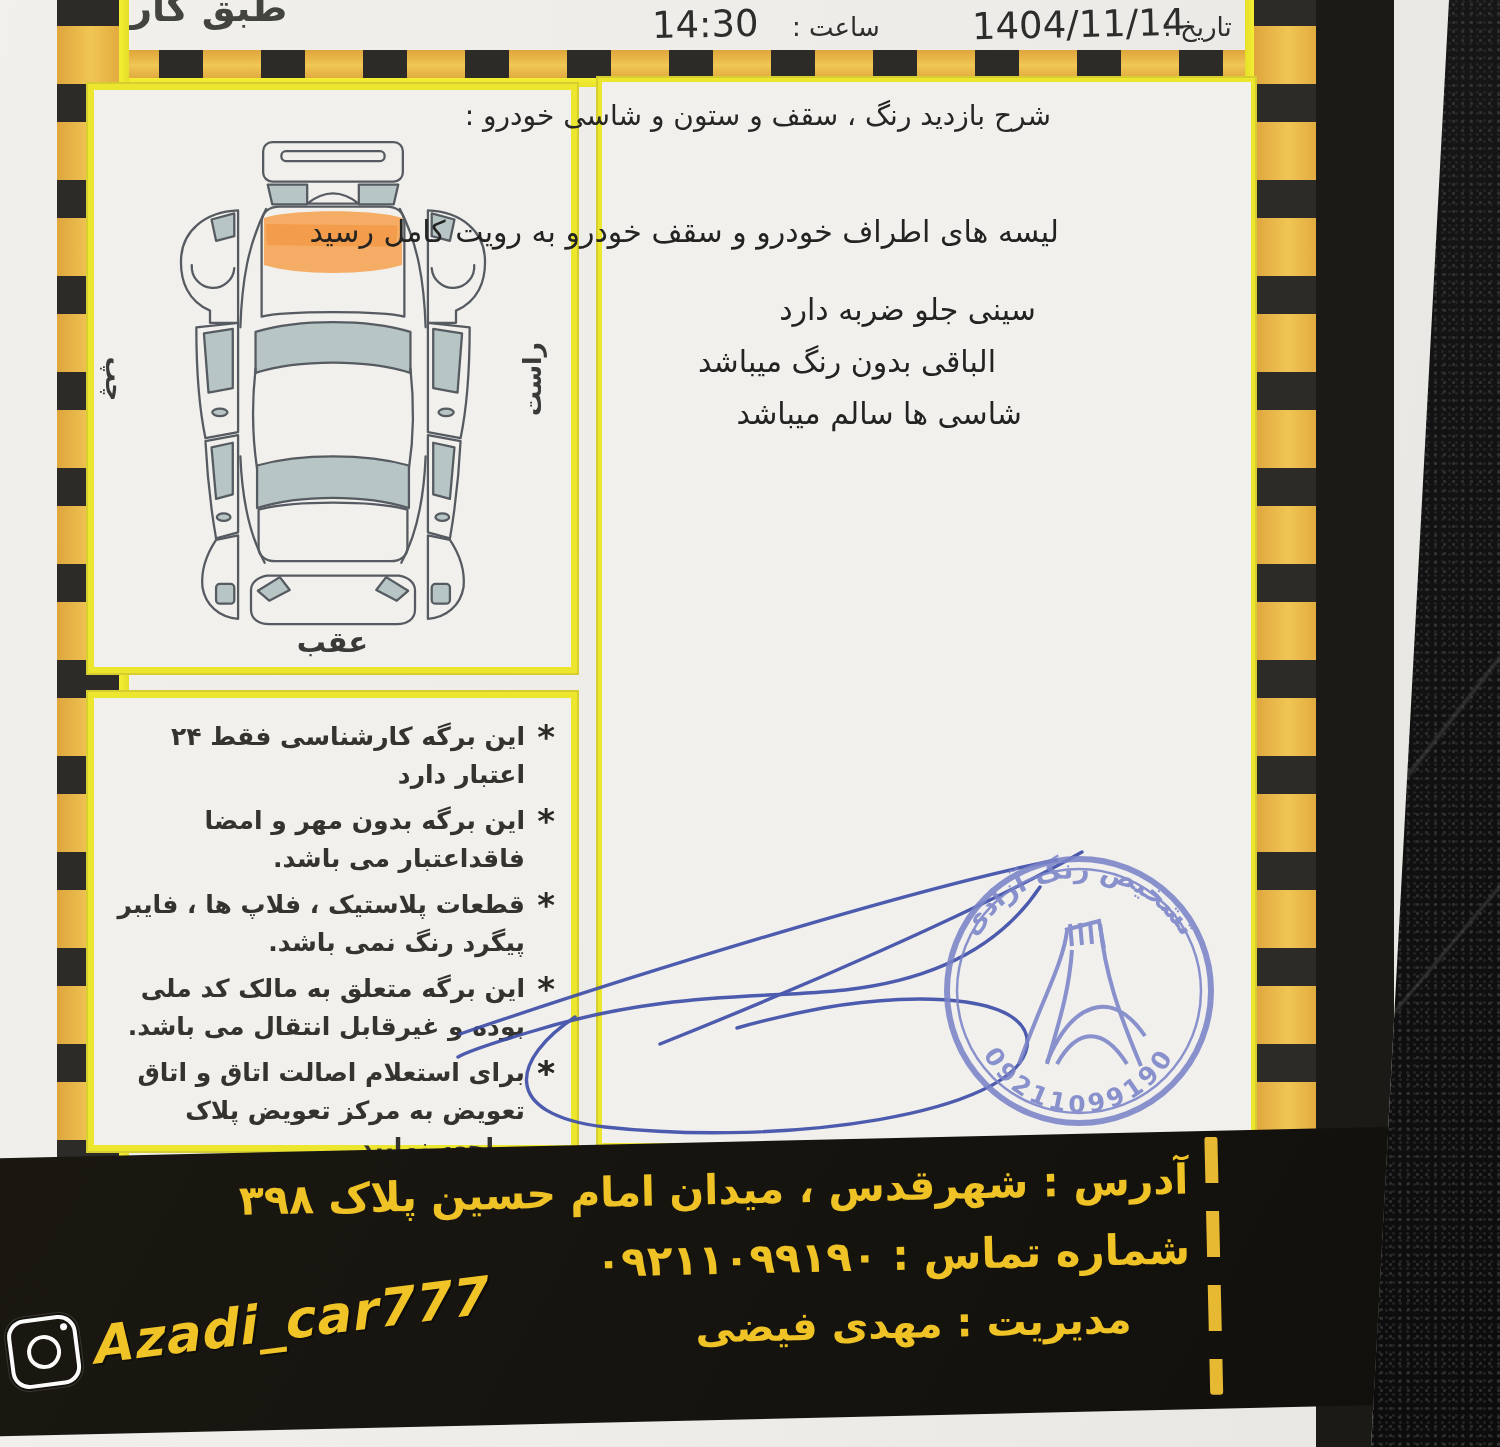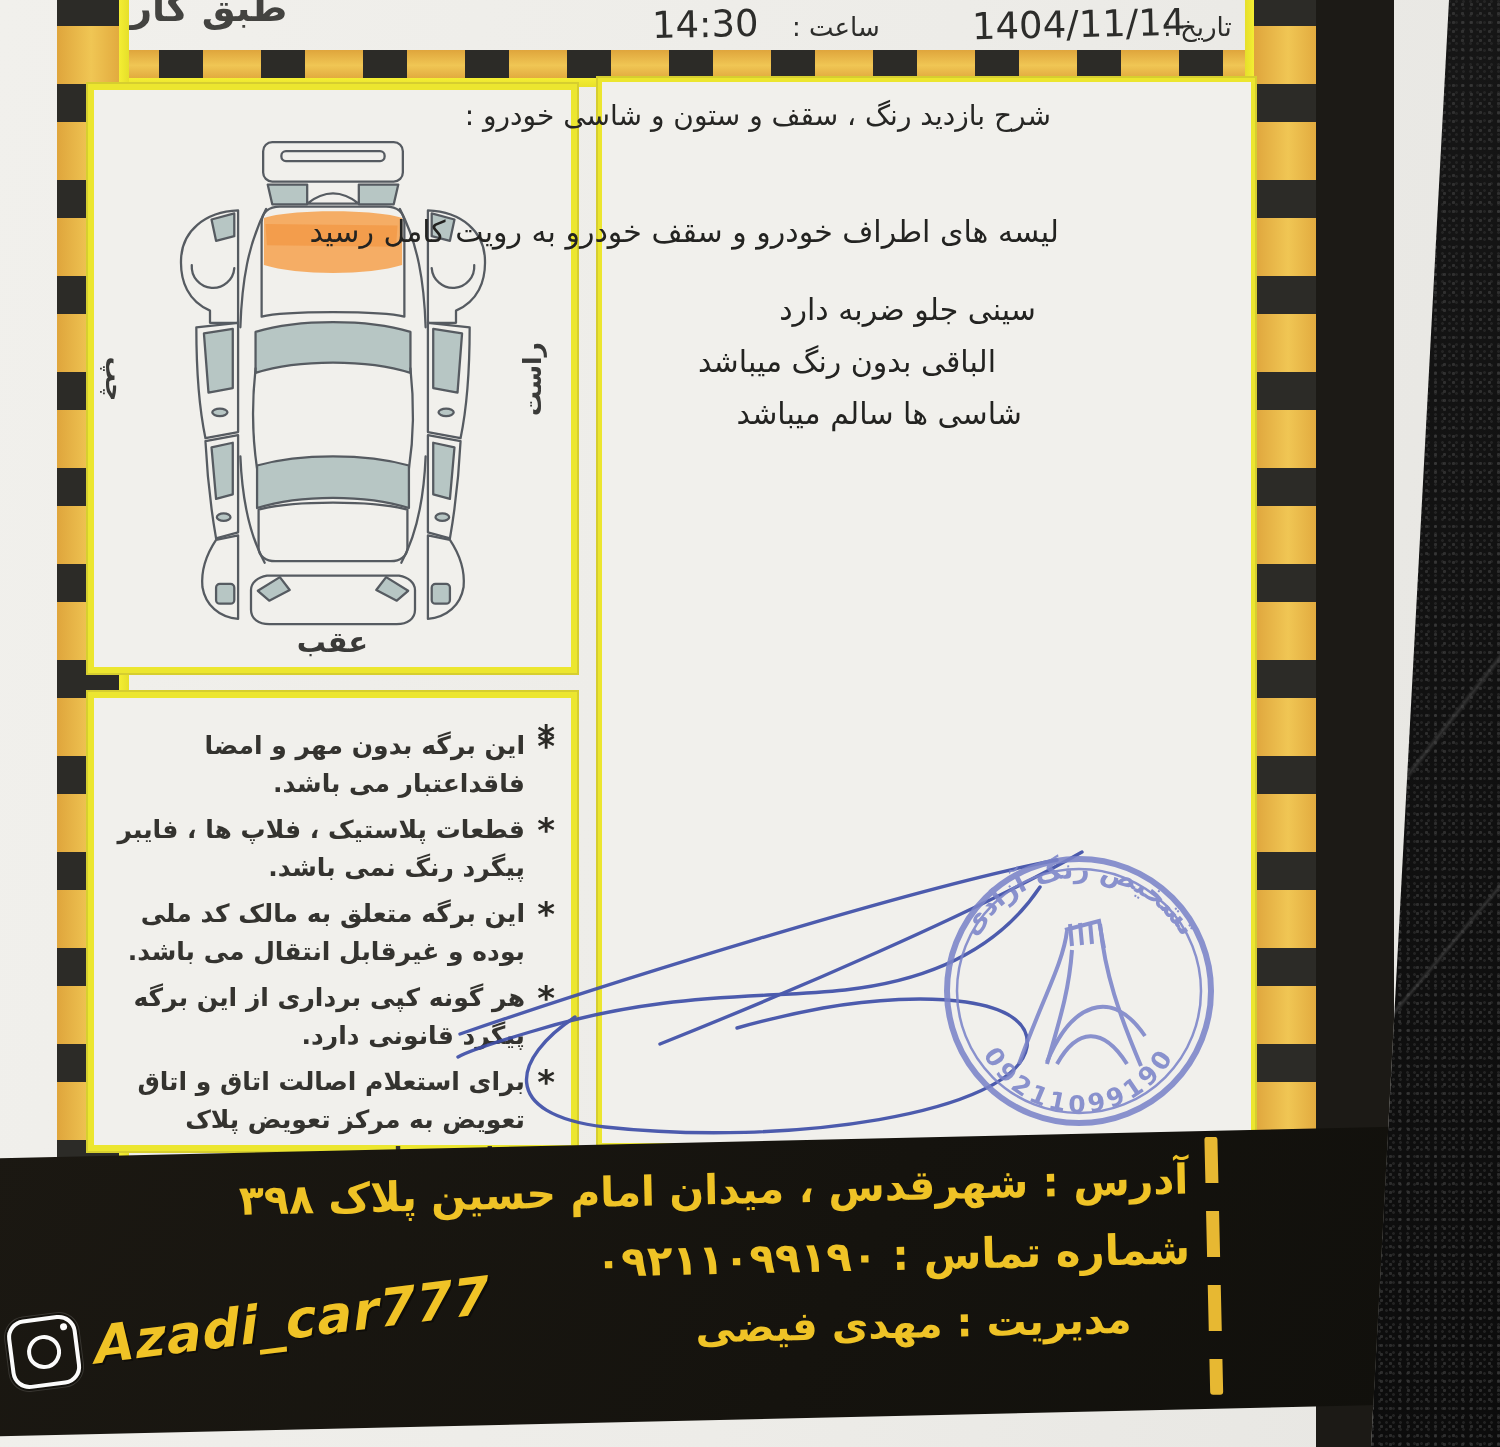--- a/index.html
+++ b/index.html
@@ -197,25 +197,25 @@
         <path d="M60,410 L88,404 L88,472 L66,478 Z" fill="#b7c6c4"></path>
         <ellipse cx="76" cy="502" rx="9" ry="5" fill="#b7c6c4"></ellipse>
         <path d="M66,532 L95,526 L95,636 C70,634 52,618 48,594 C46,572 54,550 66,532 Z" fill="#f1f0ec"></path>
         <rect x="66" y="590" width="24" height="26" rx="5" fill="#b7c6c4"></rect>
       </g>
     </svg>
   </div>
 
   <div class="ybox box-notes">
     <ul class="notes">
-      <li><span class="bul">*</span></li>
+      <li><span class="bul">*</span><span>این برگه کارشناسی فقط ۲۴ اعتبار دارد</span></li>
       <li><span class="bul">*</span><span>این برگه بدون مهر و امضا فاقداعتبار می باشد.</span></li>
       <li><span class="bul">*</span><span>قطعات پلاستیک ، فلاپ ها ، فایبر پیگرد رنگ نمی باشد.</span></li>
       <li><span class="bul">*</span><span>این برگه متعلق به مالک کد ملی بوده و غیرقابل انتقال می باشد.</span></li>
-      <li><span class="bul">*</span><span>هر گونه کپی برداری از این برگه پیگرد قانونی دارد.</span></li>
+      <li><span class="bul">*</span></li>
       <li><span class="bul">*</span><span>برای استعلام اصالت اتاق و اتاق تعویض به مرکز تعویض پلاک مراجعه نمایید.</span></li>
     </ul>
   </div>
 
   <div class="ybox box-report">
     <div class="rep-title">شرح بازدید رنگ ، سقف و ستون و شاسی خودرو :</div>
     <div class="rep-line rl0">لیسه های اطراف خودرو و سقف خودرو به رویت کامل رسید</div>
     <div class="rep-line rl2">سینی جلو ضربه دارد</div>
     <div class="rep-line rl3">الباقی بدون رنگ میباشد</div>
     <div class="rep-line rl4">شاسی ها سالم میباشد</div>

